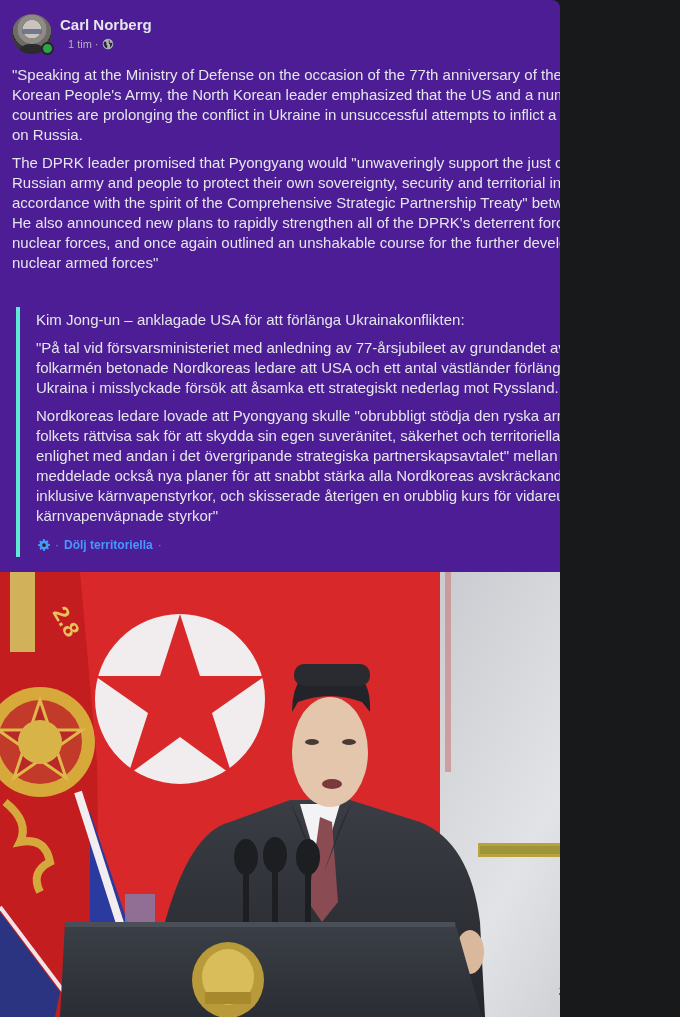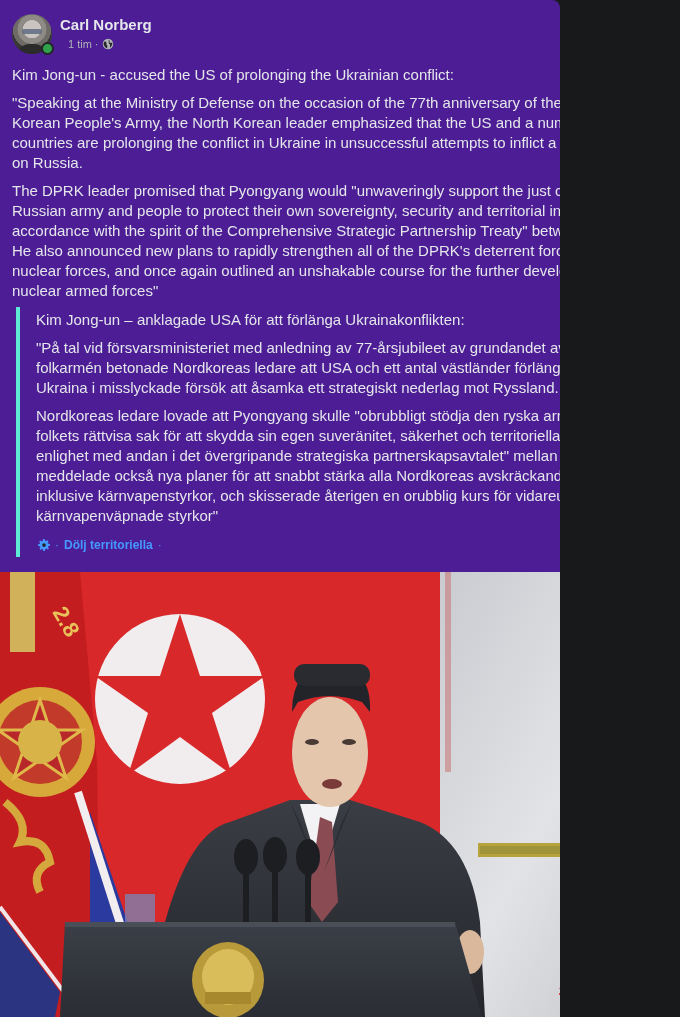--- a/index.html
+++ b/index.html
@@ -71,21 +71,20 @@
       </svg>
     </div>
     <div class="more">
       <span></span>
       <span></span>
       <span></span>
     </div>
   </div>
 
   <div class="post-text">
-    <p>Kim Jong-un - accused the US of prolonging the Ukrainian conflict:</p>
     <p>"Speaking at the Ministry of Defense on the occasion of the 77th anniversary of the founding of the Korean People's Army, the North Korean leader emphasized that the US and a number of Western countries are prolonging the conflict in Ukraine in unsuccessful attempts to inflict a strategic defeat on Russia.</p>
     <p>The DPRK leader promised that Pyongyang would "unwaveringly support the just cause of the Russian army and people to protect their own sovereignty, security and territorial integrity in accordance with the spirit of the Comprehensive Strategic Partnership Treaty" between the states. He also announced new plans to rapidly strengthen all of the DPRK's deterrent forces, including nuclear forces, and once again outlined an unshakable course for the further development of nuclear armed forces"</p>
   </div>
 
   <div class="translation">
     <p class="first">Kim Jong-un – anklagade USA för att förlänga Ukrainakonflikten:</p>
     <p>"På tal vid försvarsministeriet med anledning av 77-årsjubileet av grundandet av Koreanska folkarmén betonade Nordkoreas ledare att USA och ett antal västländer förlänger konflikten i Ukraina i misslyckade försök att åsamka ett strategiskt nederlag mot Ryssland.</p>
     <p>Nordkoreas ledare lovade att Pyongyang skulle "obrubbligt stödja den ryska arméns och folkets rättvisa sak för att skydda sin egen suveränitet, säkerhet och territoriella integritet i enlighet med andan i det övergripande strategiska partnerskapsavtalet" mellan staterna. Han meddelade också nya planer för att snabbt stärka alla Nordkoreas avskräckande styrkor, inklusive kärnvapenstyrkor, och skisserade återigen en orubblig kurs för vidareutvecklingen av kärnvapenväpnade styrkor"</p>
     <div class="trans-footer">
       <svg class="gear" viewBox="0 0 16 16">

